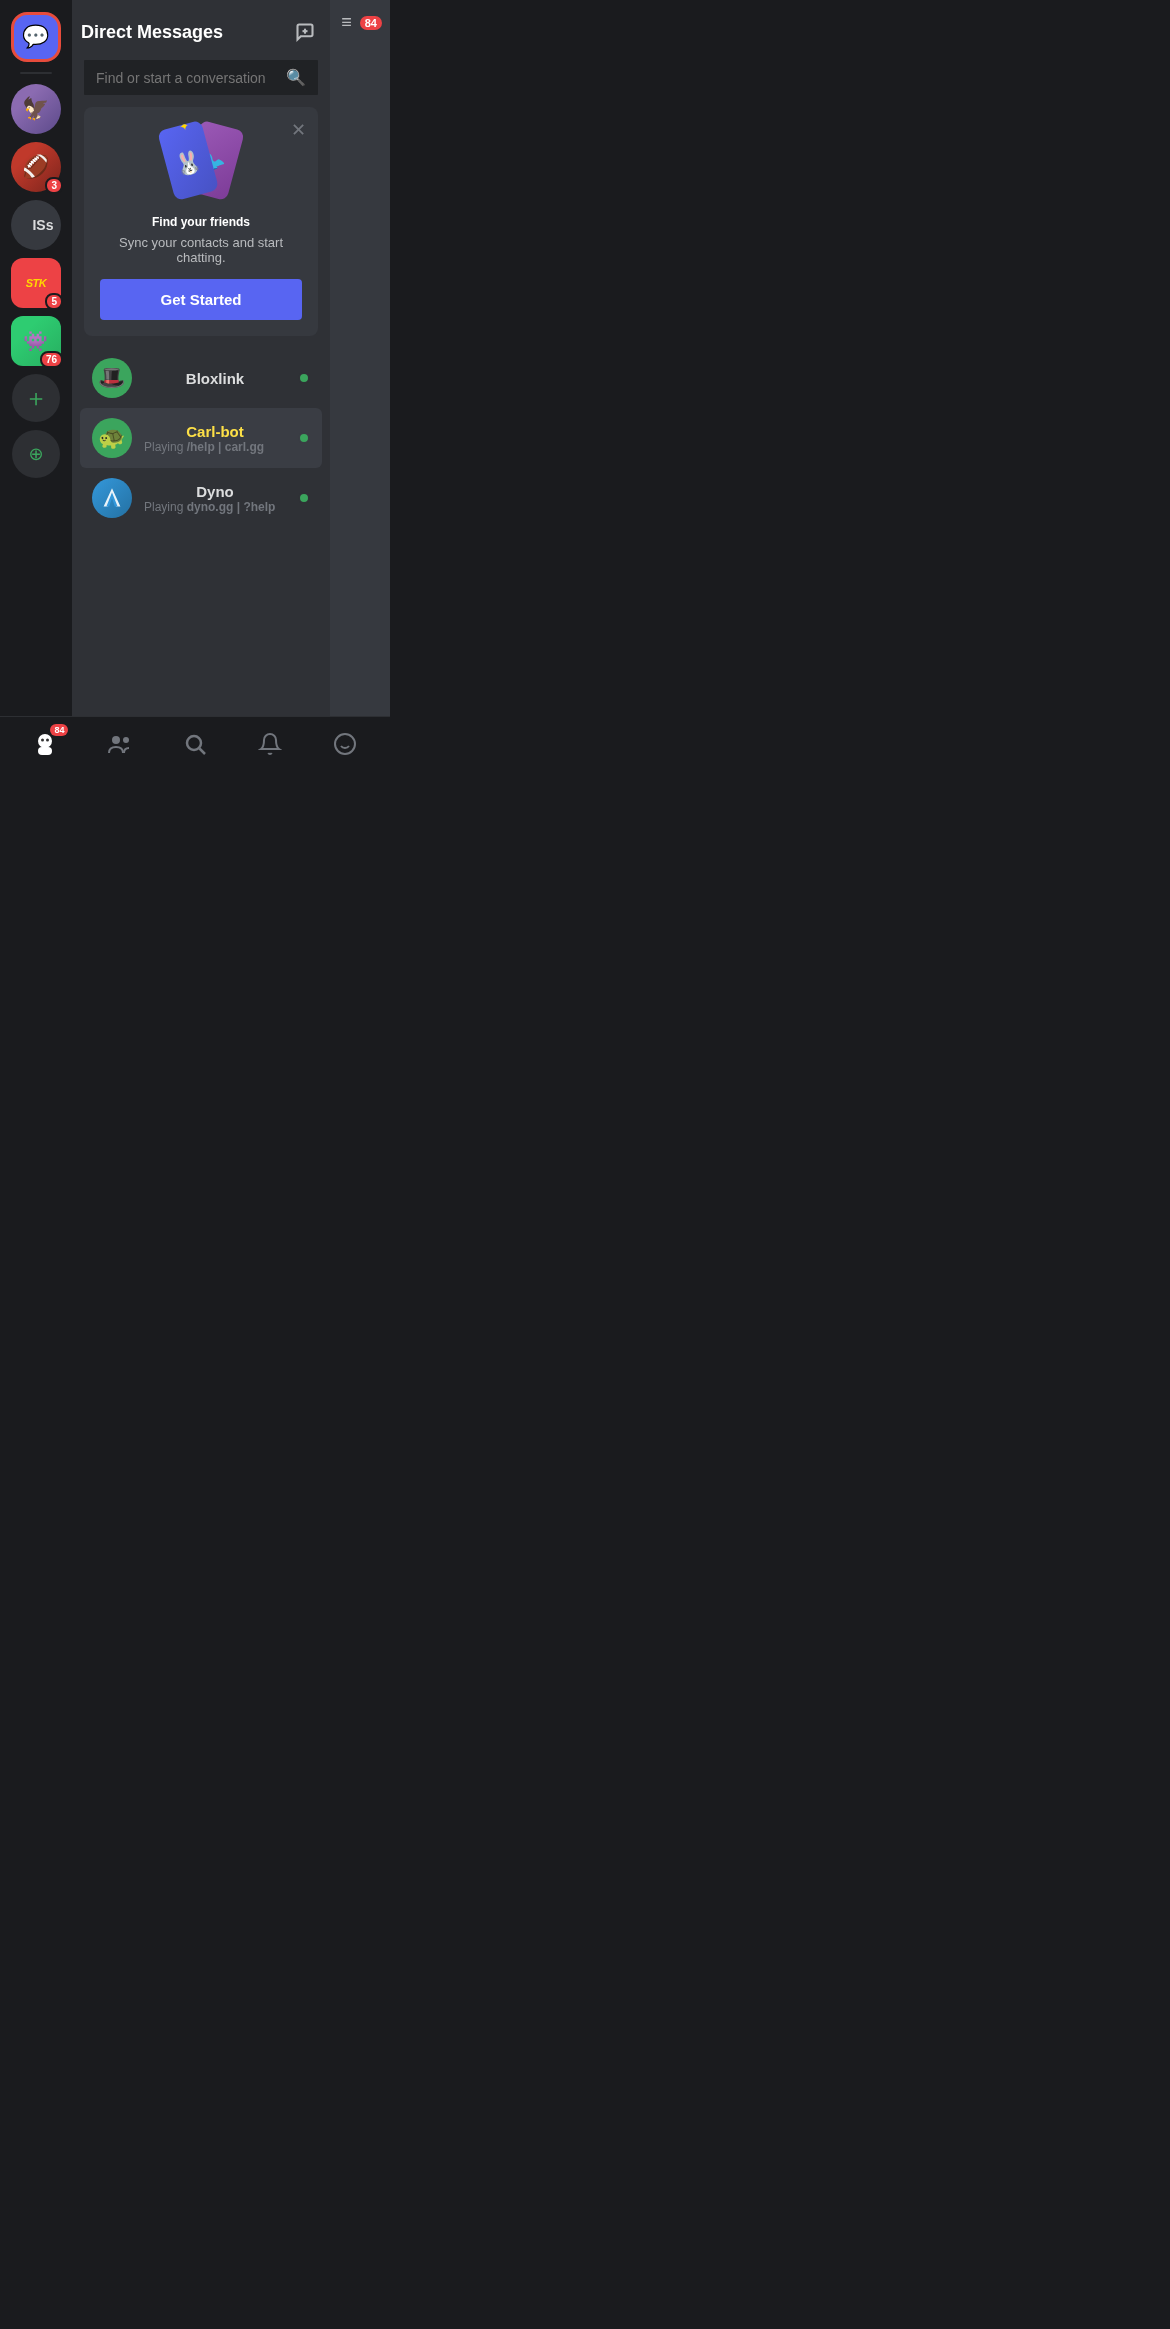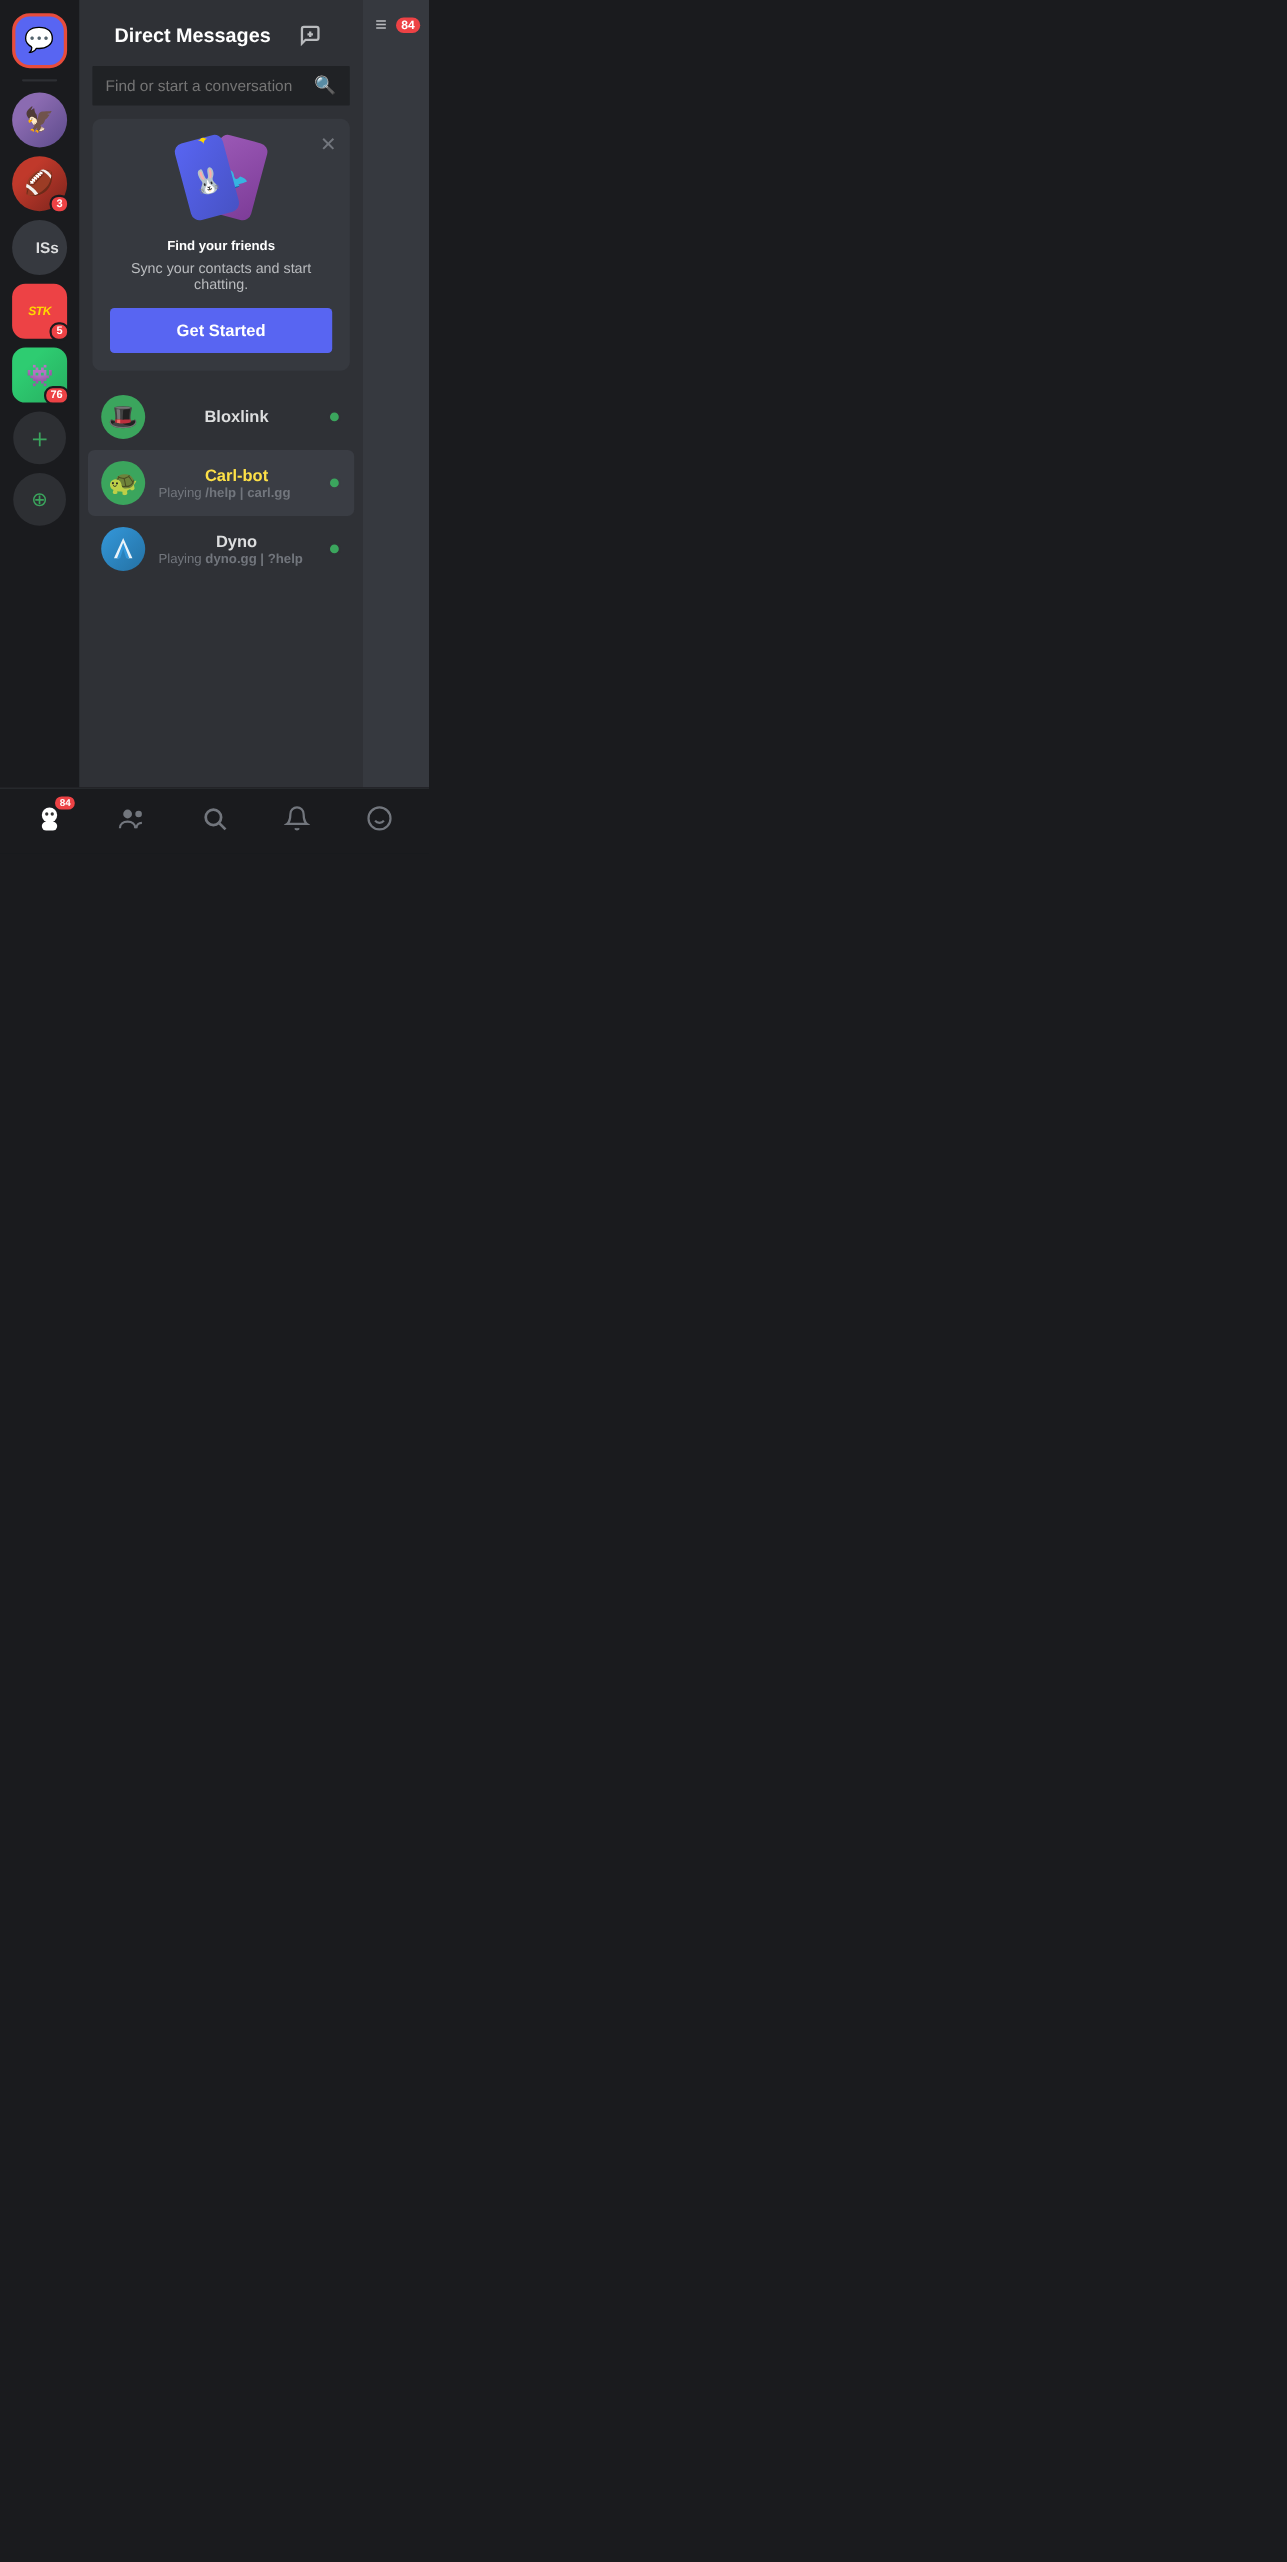--- a/index.html
+++ b/index.html
@@ -145,21 +145,21 @@
       background: #2f3136;
       display: flex;
       flex-direction: column;
       overflow: hidden;
     }
 
     .dm-header {
       display: flex;
       align-items: center;
       justify-content: space-between;
-      padding: 16px 32px 12px;
+      padding: 16px 9px 12px;
     }
 
     .dm-title {
       font-size: 18px;
       font-weight: 700;
       color: #fff;
     }
 
     .new-dm-btn {
       width: 32px;

